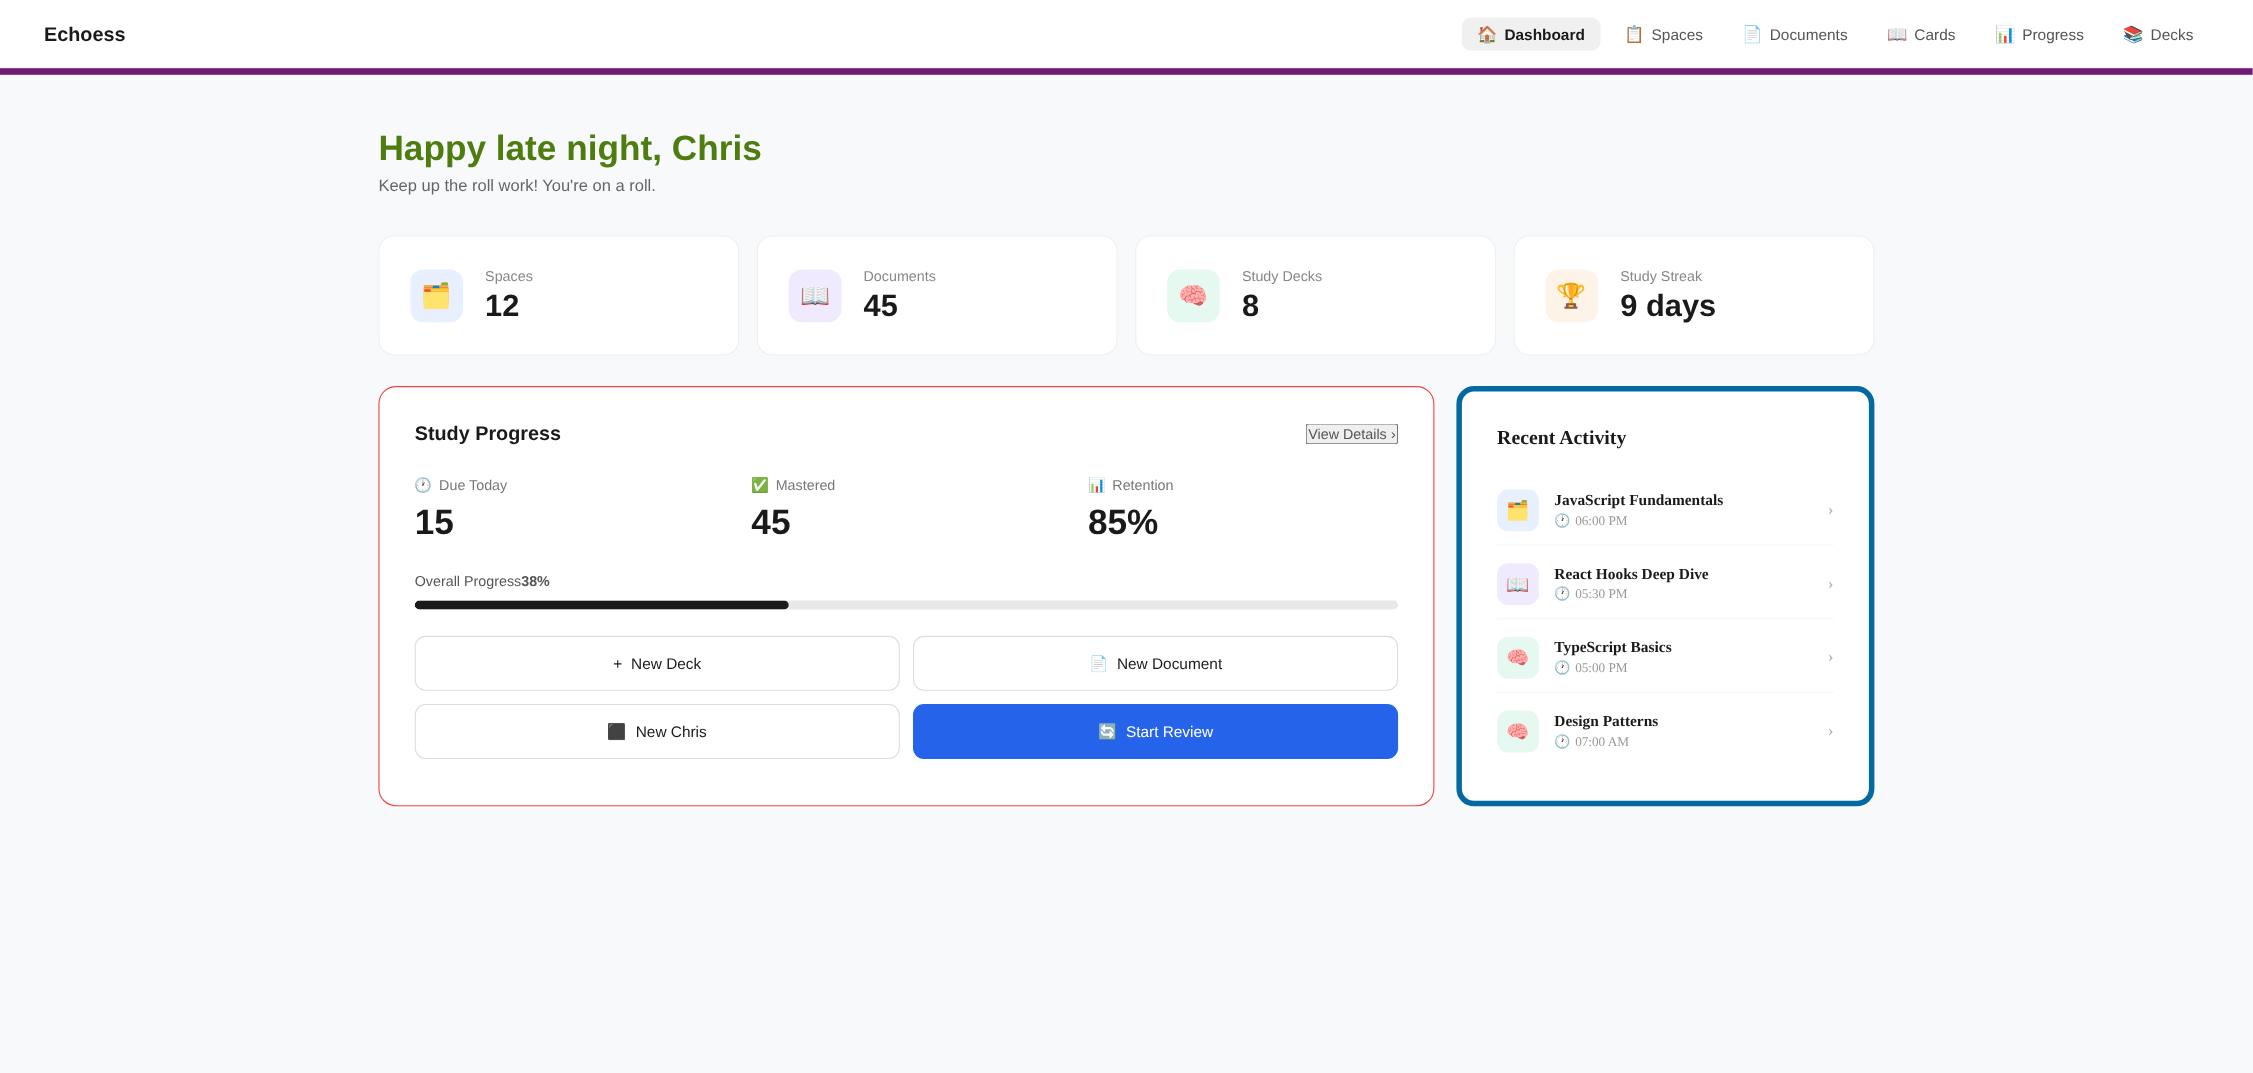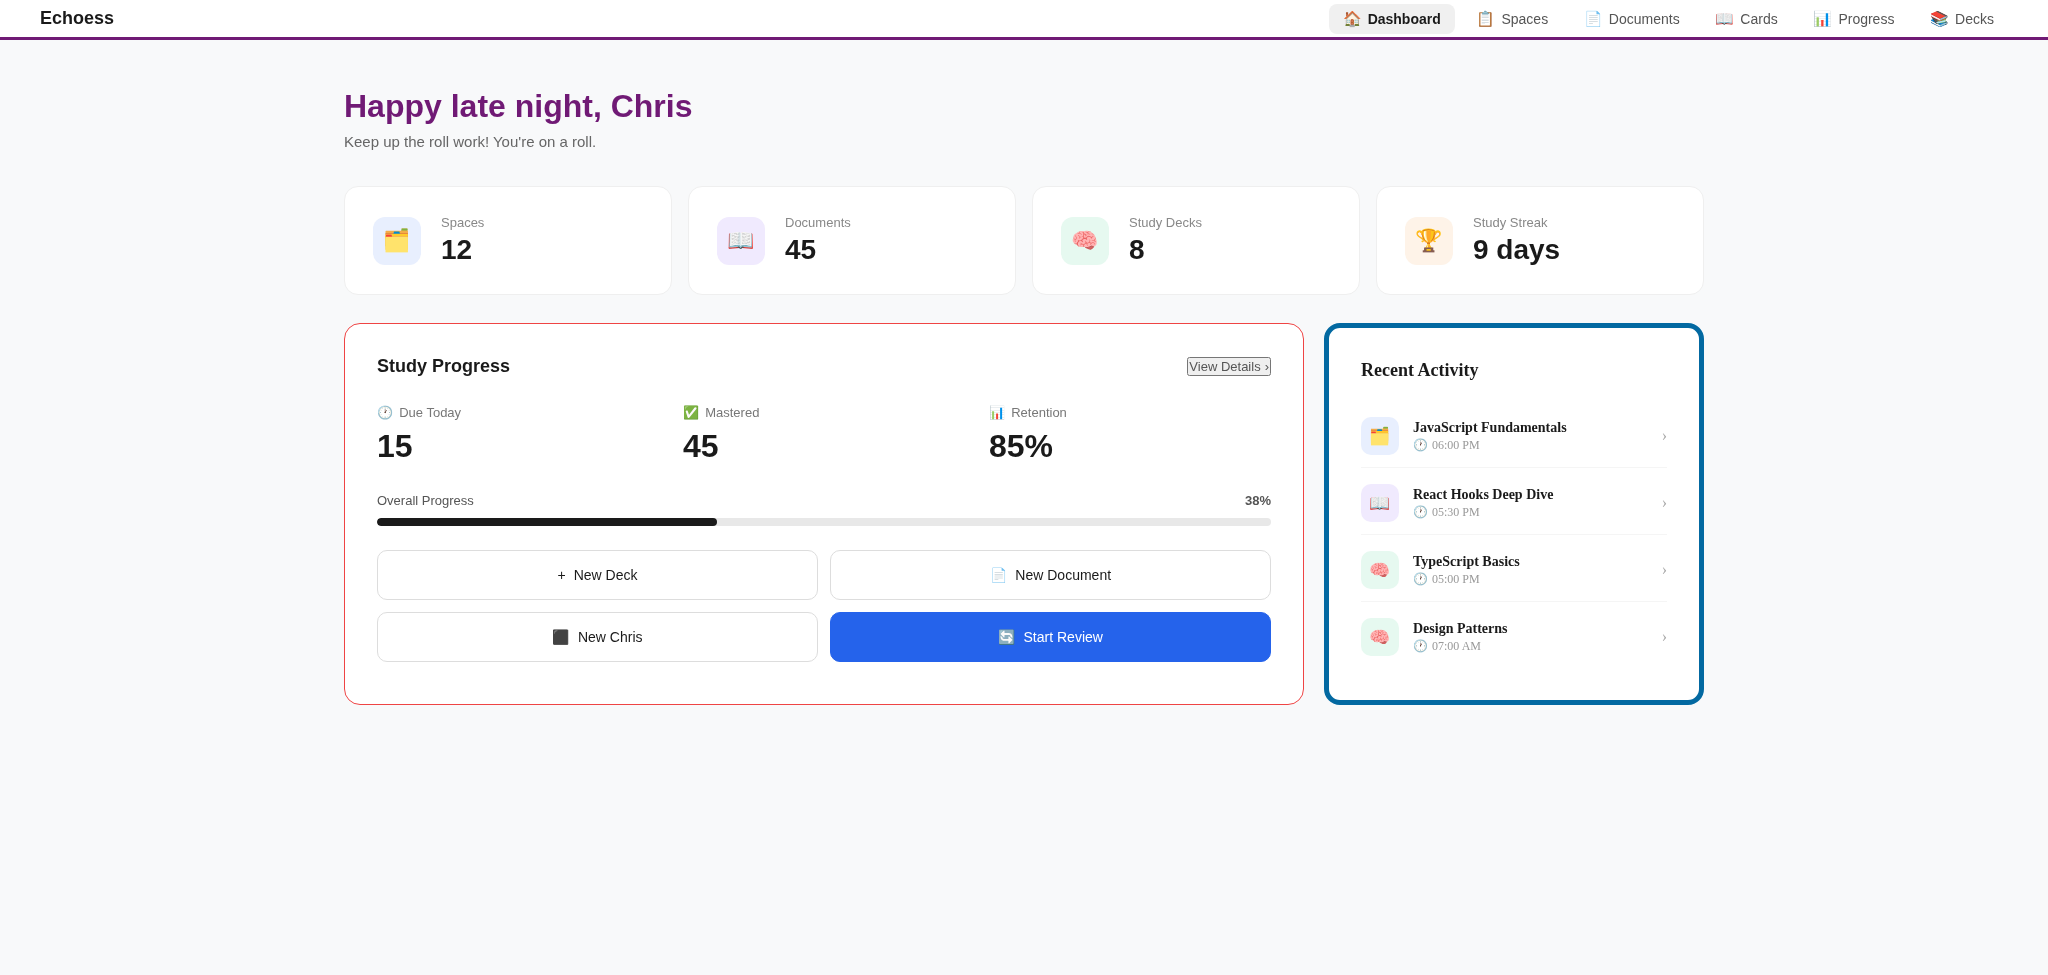--- a/index.html
+++ b/index.html
@@ -6,26 +6,26 @@
     body {
       font-family: -apple-system, BlinkMacSystemFont, 'Segoe UI', sans-serif;
       background: #f8f9fa;
       color: #1a1a1a;
       min-height: 100vh;
     }
 
     
     .navbar {
       background: #fff;
-      border-bottom: 3px solid #701a75;
+      border-bottom: 6px solid #701a75;
       display: flex;
       align-items: center;
       justify-content: space-between;
       padding: 0 40px;
-      height: 40px;
+      height: 68px;
       position: sticky;
       top: 0;
       z-index: 100;
     }
     .navbar-brand {
       font-weight: 700;
       font-size: 18px;
       color: #1a1a1a;
     }
     .navbar-links {
@@ -57,21 +57,21 @@
     .main {
       max-width: 1440px;
       margin: 0 auto;
       padding: 48px 40px 40px;
     }
 
     
     .greeting-title {
       font-size: 32px;
       font-weight: 800;
-      color: #701a75;
+      color: #4d7c0f;
       margin-bottom: 8px;
     }
     .greeting-sub {
       font-size: 15px;
       color: #666;
       margin-bottom: 36px;
     }
 
     
     .stat-cards {
@@ -166,21 +166,20 @@
     }
     .stat-item-value {
       font-size: 32px;
       font-weight: 800;
       color: #1a1a1a;
     }
 
     .overall-progress-section {}
     .overall-progress-header {
       display: flex;
-      justify-content: space-between;
       align-items: center;
       margin-bottom: 10px;
     }
     .overall-label {
       font-size: 13px;
       color: #555;
     }
     .overall-pct {
       font-size: 13px;
       color: #555;

